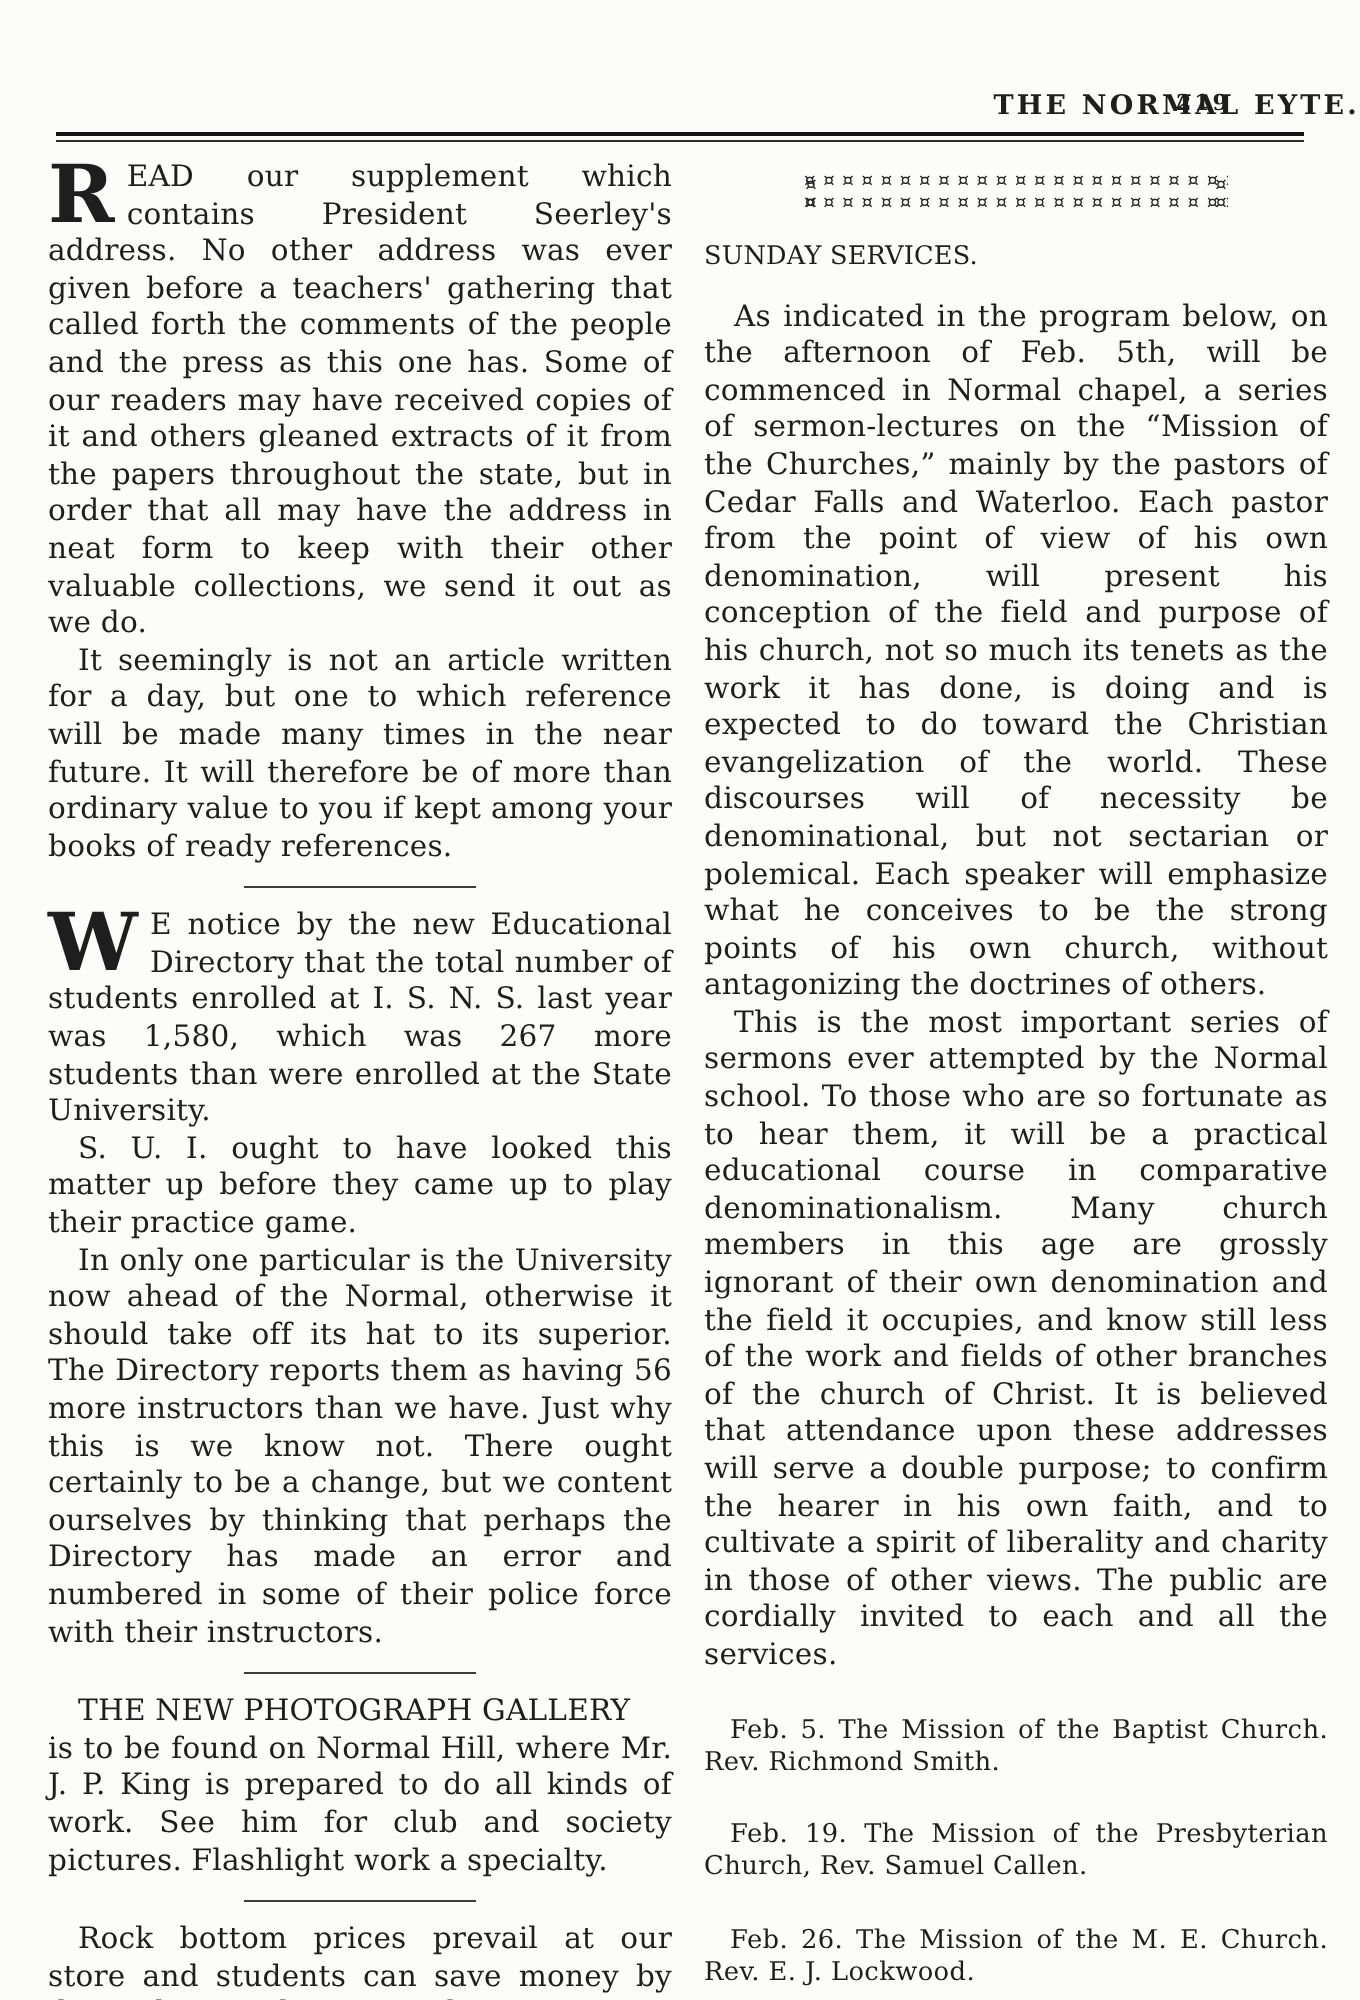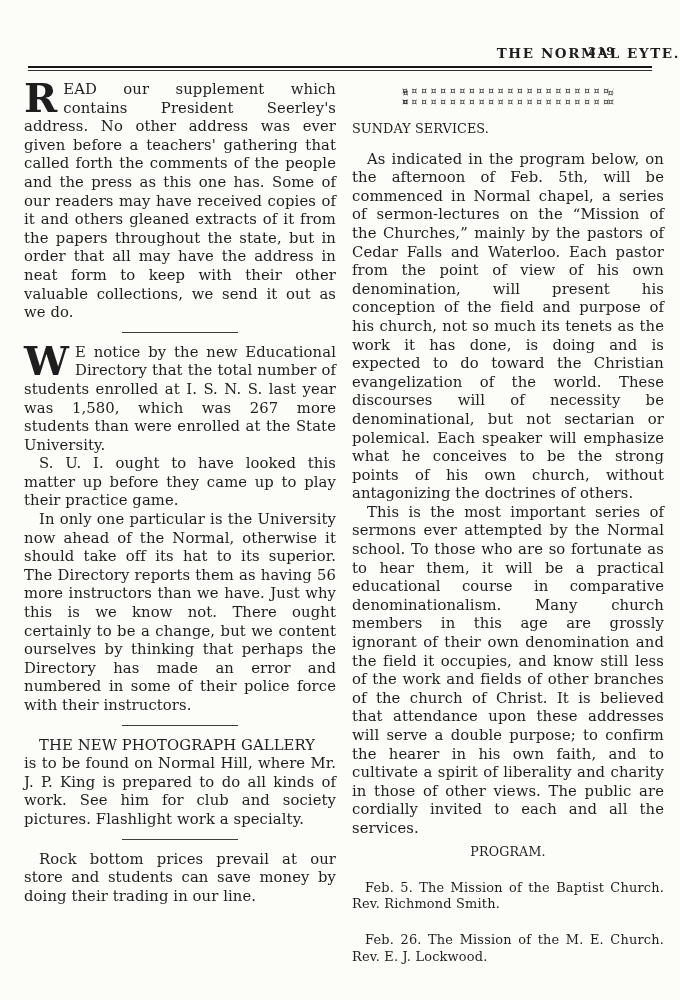--- a/index.html
+++ b/index.html
@@ -81,20 +81,21 @@
 
 <div class="page">
 
   <div class="masthead-title">THE NORMAL EYTE.</div>
   <div class="masthead-page">219</div>
   <div class="masthead-rule"></div>
 
   <div class="col col-left">
 
     <p><span class="dc">R</span><span>EAD our supplement which contains President Seerley's address.  No other address was ever given before a teachers' gathering that called forth the comments of the people and the press as this one has.  Some of our readers may have received copies of it and others gleaned extracts of it from the papers throughout the state, but in order that all may have the address in neat form to keep with their other valuable collections, we send it out as we do.</span></p>
+    <p class="indent">It seemingly is not an article written for a day, but one to which reference will be made many times in the near future.  It will therefore be of more than ordinary value to you if kept among your books of ready references.</p>
 
     <div class="colrule"></div>
 
     <p><span class="dc">W</span><span>E notice by the new Educational Directory that the total number of students enrolled at I. S. N. S. last year was 1,580, which was 267 more students than were enrolled at the State University.</span></p>
     <p class="indent">S. U. I. ought to have looked this matter up before they came up to play their practice game.</p>
     <p class="indent">In only one particular is the University now ahead of the Normal, otherwise it should take off its hat to its superior.  The Directory reports them as having 56 more instructors than we have.  Just why this is we know not.  There ought certainly to be a change, but we content ourselves by thinking that perhaps the Directory has made an error and numbered in some of their police force with their instructors.</p>
 
     <div class="colrule"></div>
 
     <p class="caps-heading">THE NEW PHOTOGRAPH GALLERY</p>
@@ -124,20 +125,20 @@
 ¤
 </div>
     </div>
 
     <p class="section-heading">SUNDAY SERVICES.</p>
 
     <p class="indent">As indicated in the program below, on the afternoon of Feb. 5th, will be commenced in Normal chapel, a series of sermon-lectures on the “Mission of the Churches,” mainly by the pastors of Cedar Falls and Waterloo.  Each pastor from the point of view of his own denomination, will present his conception of the field and purpose of his church, not so much its tenets as the work it has done, is doing and is expected to do toward the Christian evangelization of the world.  These discourses will of necessity be denominational, but not sectarian or polemical.  Each speaker will emphasize what he conceives to be the strong points of his own church, without antagonizing the doctrines of others.</p>
     <p class="indent">This is the most important series of sermons ever attempted by the Normal school. To those who are so fortunate as to hear them, it will be a practical educational course in comparative denominationalism. Many church members in this age are grossly ignorant of their own denomination and the field it occupies, and know still less of the work and fields of other branches of the church of Christ.  It is believed that attendance upon these addresses will serve a double purpose; to confirm the hearer in his own faith, and to cultivate a spirit of liberality and charity in those of other views.  The public are cordially invited to each and all the services.</p>
 
     <div class="program">
-      <p class="program-heading">PROGRAM.</p>
       <p>Feb. 5.  The Mission of the Baptist Church. Rev. Richmond Smith.</p>
+      <p>Feb. 19.  The Mission of the Presbyterian Church, Rev. Samuel Callen.</p>
       <p>Feb. 26.  The Mission of the M. E. Church. Rev. E. J. Lockwood.</p>
 
     </div>
   </div>
 
 </div>
 
 </body></html>

